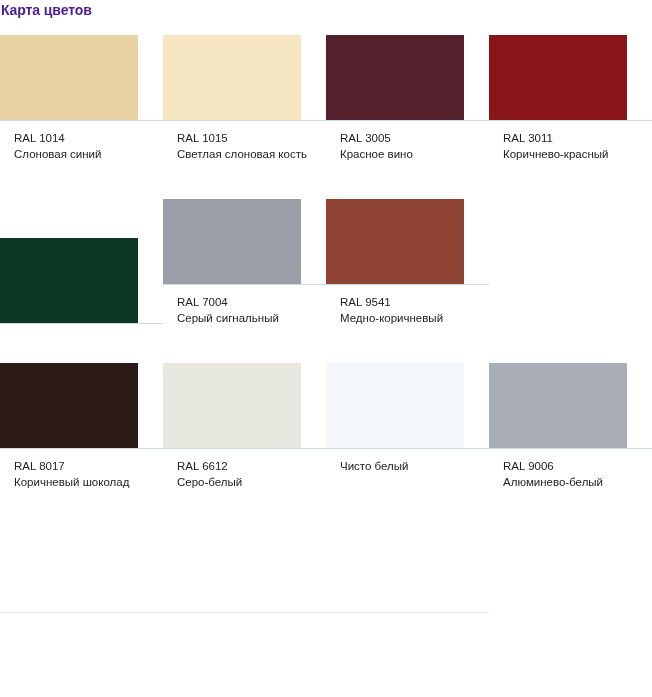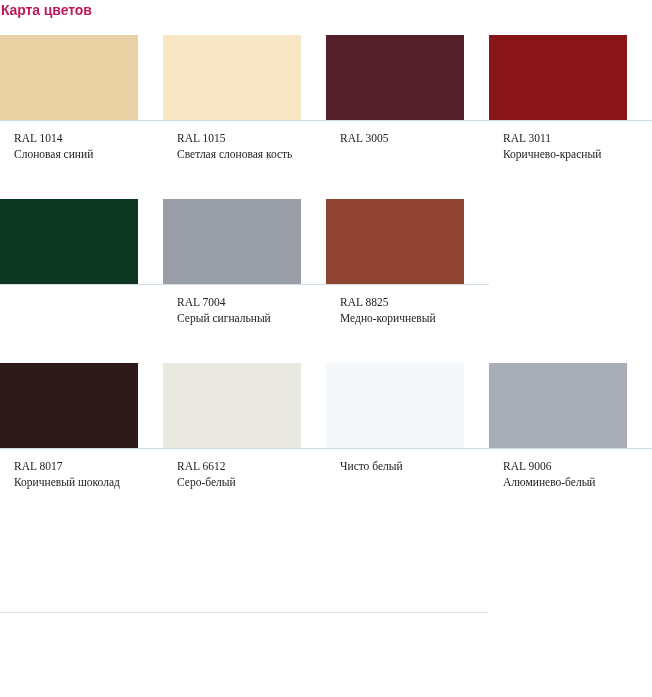--- a/index.html
+++ b/index.html
@@ -11,36 +11,35 @@
     width: 652px;
     height: 697px;
     font-family: "Liberation Sans", sans-serif;
     color: #222222;
     overflow: hidden;
   }
 
   #page-title {
     font-size: 14px;
     font-weight: bold;
-    color: #be185d;
+    color: #4c1d95;
     line-height: 16px;
     margin: 2px 0 0 1px;
     letter-spacing: -0.1px;
   }
 
   #color-grid {
     margin-top: 17px;
     width: 652px;
   }
 
   .grid-row {
     display: flex;
     width: 652px;
-    align-items: flex-start;
-    font-family: Liberation Serif, serif;
+    align-items: center;
   }
 
   .color-cell {
     width: 163px;
     box-sizing: border-box;
     padding: 0;
   }
 
   .swatch-wrap {
     height: 86px;
@@ -105,20 +104,21 @@
           <div class="color-code">RAL 1015</div>
           <div class="color-name">Светлая слоновая кость</div>
         </div>
       </div>
       <div class="color-cell">
         <div class="swatch-wrap">
           <div class="swatch" title="RAL 3005" style="background: rgb(84, 32, 43);"></div>
         </div>
         <div class="cell-labels">
           <div class="color-code">RAL 3005</div>
+          <div class="color-name">Красное вино</div>
         </div>
       </div>
       <div class="color-cell">
         <div class="swatch-wrap">
           <div class="swatch" title="RAL 3011" style="background: rgb(138, 21, 25);"></div>
         </div>
         <div class="cell-labels">
           <div class="color-code">RAL 3011</div>
           <div class="color-name">Коричнево-красный</div>
         </div>
@@ -137,21 +137,21 @@
         <div class="cell-labels">
           <div class="color-code">RAL 7004</div>
           <div class="color-name">Серый сигнальный</div>
         </div>
       </div>
       <div class="color-cell">
         <div class="swatch-wrap">
           <div class="swatch" title="RAL 8004" style="background: rgb(143, 67, 50);"></div>
         </div>
         <div class="cell-labels">
-          <div class="color-code">RAL 8825</div>
+          <div class="color-code">RAL 9541</div>
           <div class="color-name">Медно-коричневый</div>
         </div>
       </div>
     </div>
     <div class="grid-row">
       <div class="color-cell">
         <div class="swatch-wrap">
           <div class="swatch" title="RAL 8017" style="background: rgb(43, 26, 23);"></div>
         </div>
         <div class="cell-labels">

